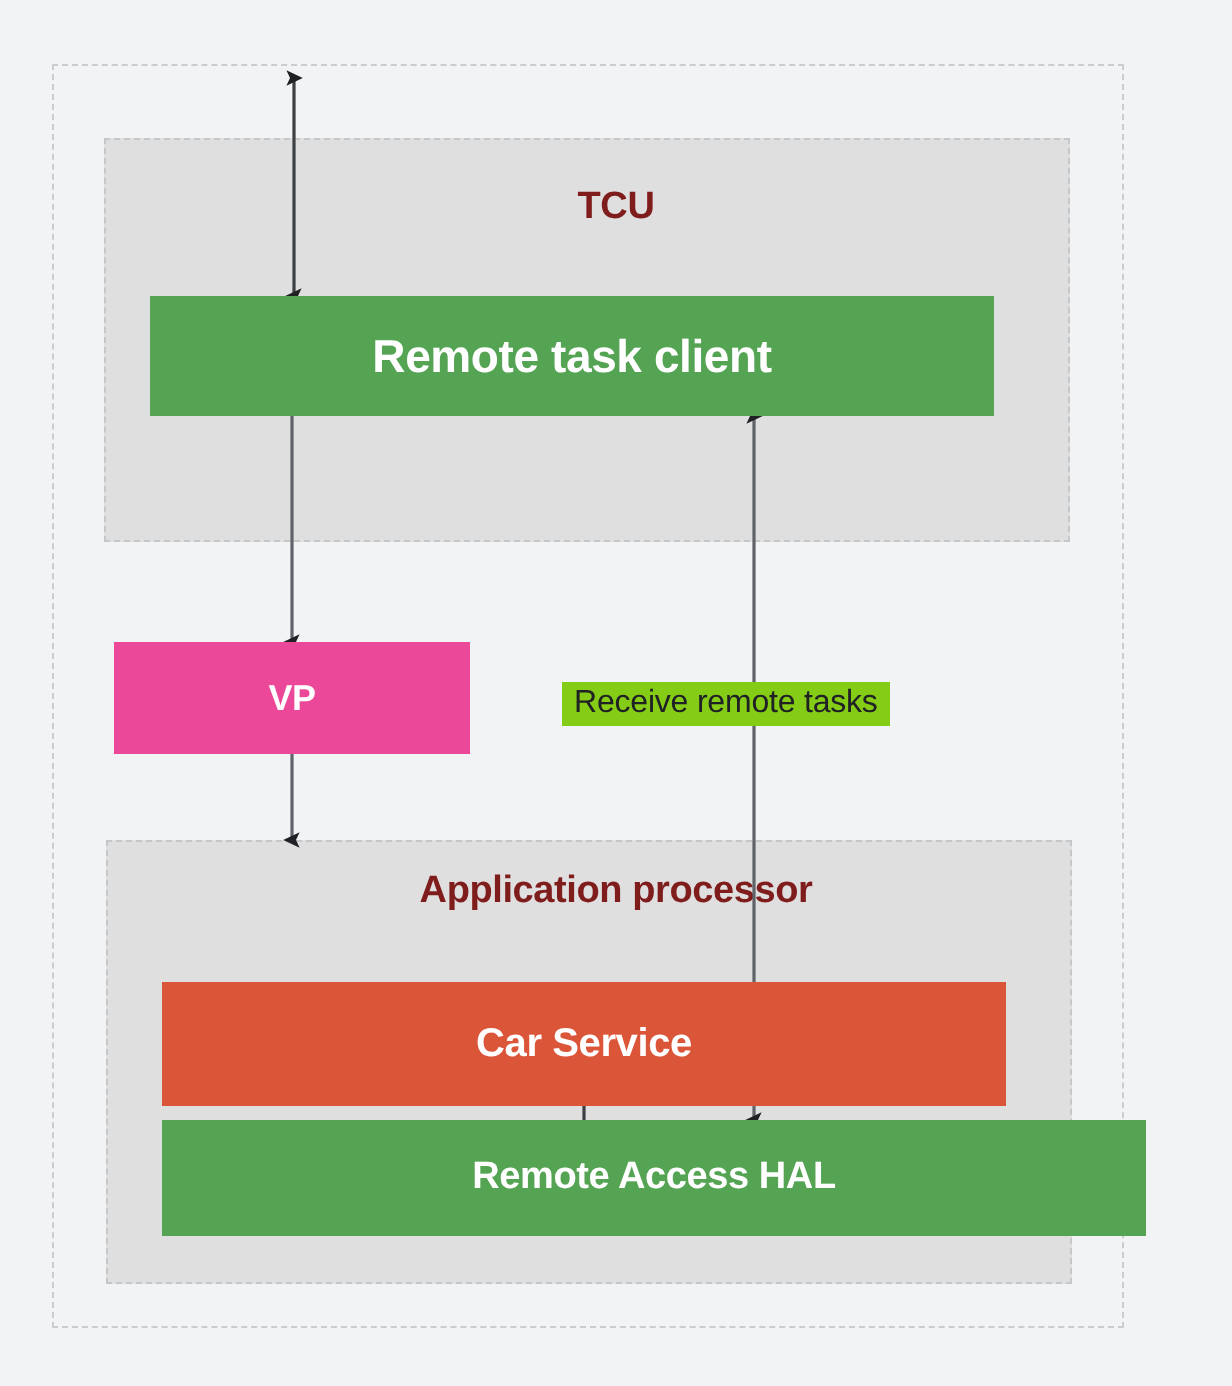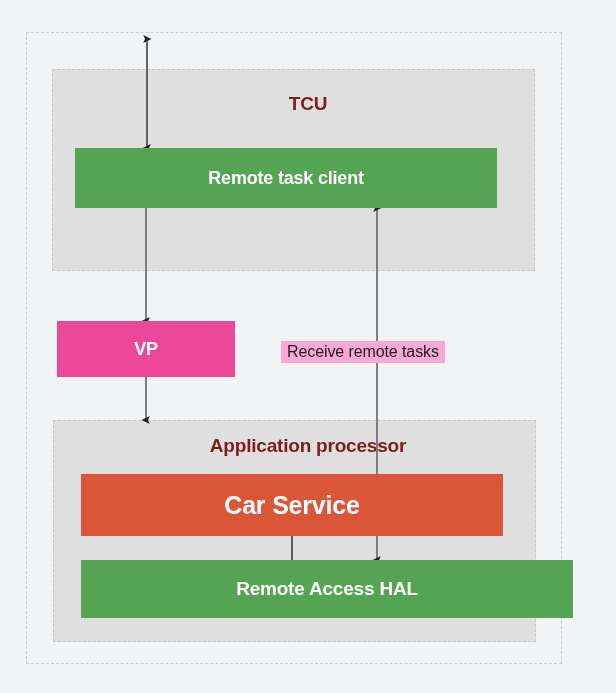--- a/index.html
+++ b/index.html
@@ -68,58 +68,58 @@
     font-weight: bold;
     letter-spacing: -0.2px;
     box-sizing: border-box;
   }
   #block-remote-task-client {
     left: 75px;
     top: 148px;
     width: 422px;
     height: 60px;
     background: #54a453;
-    font-size: 18px;
+    font-size: 23px;
   }
   #block-vp {
     left: 57px;
     top: 321px;
     width: 178px;
     height: 56px;
     background: #ec4899;
     font-size: 18px;
   }
   #block-car-service {
     left: 81px;
-    top: 474px;
+    top: 491px;
     width: 422px;
     height: 62px;
     background: #db5539;
-    font-size: 25px;
+    font-size: 20px;
   }
   #block-remote-access-hal {
     left: 81px;
     top: 560px;
     width: 492px;
     height: 58px;
     background: #54a453;
     font-size: 19px;
   }
 
   .edge-label {
     position: absolute;
     font-size: 16px;
     color: #202124;
     white-space: nowrap;
     letter-spacing: -0.1px;
   }
   #label-receive-remote-tasks {
     left: 281px;
     top: 341px;
-    background: #f9a8d4;
+    background: #84cc16;
     padding: 2px 6px;
   }
 
   svg.arrows {
     position: absolute;
     left: 0;
     top: 0;
     width: 616px;
     height: 693px;
     pointer-events: none;

